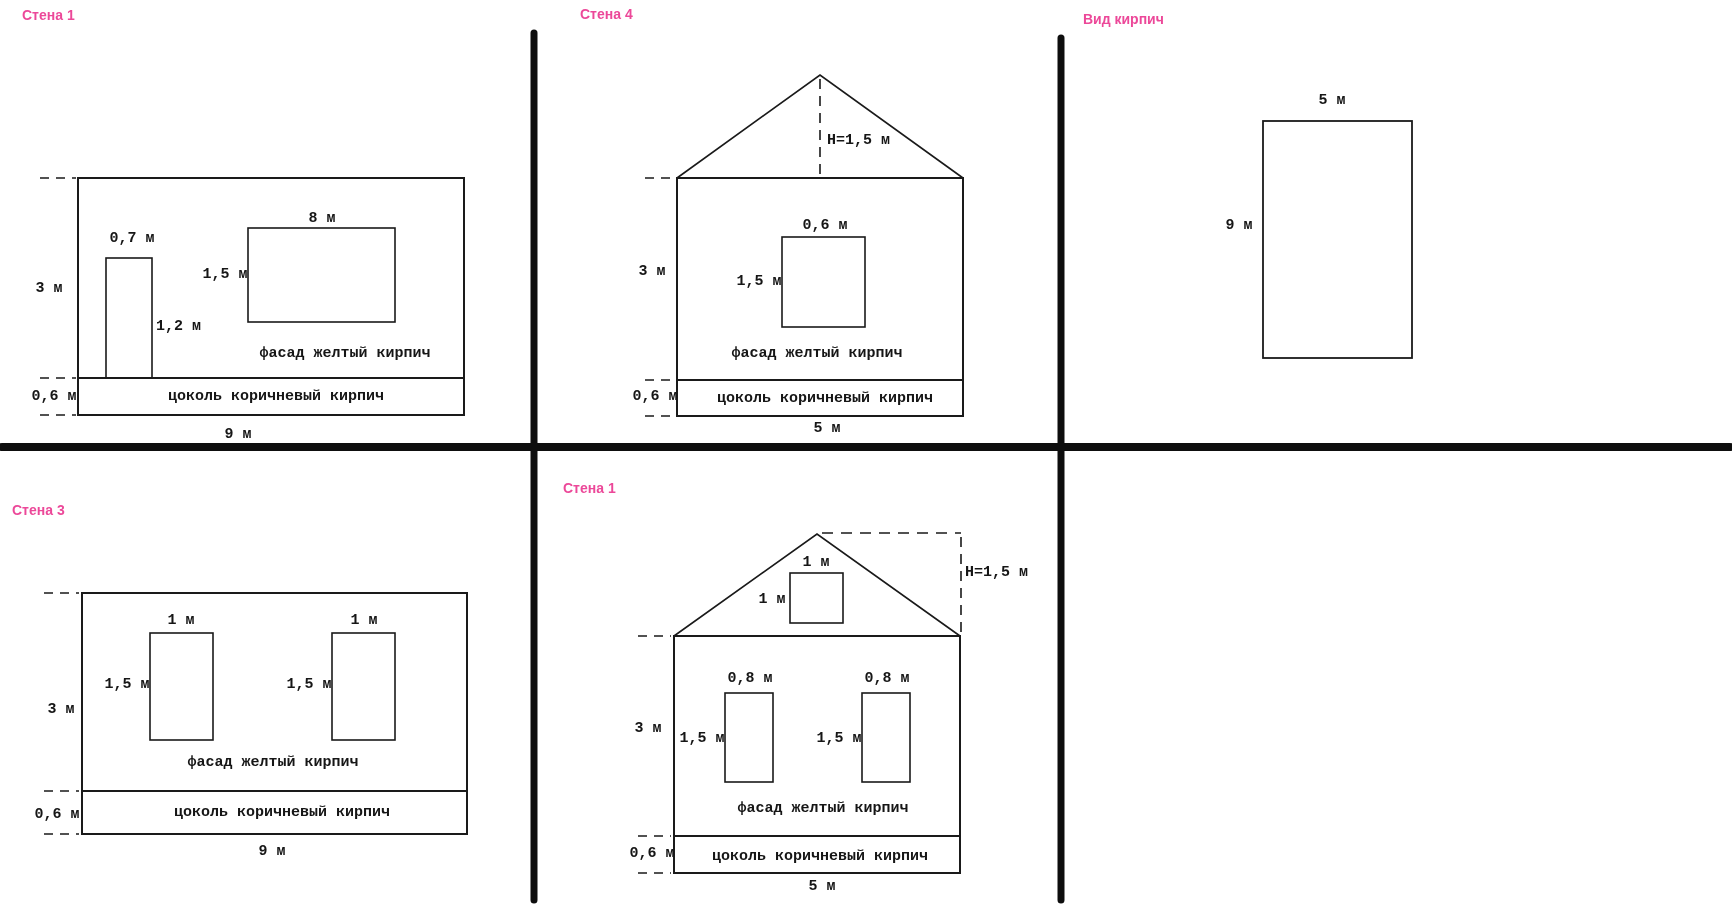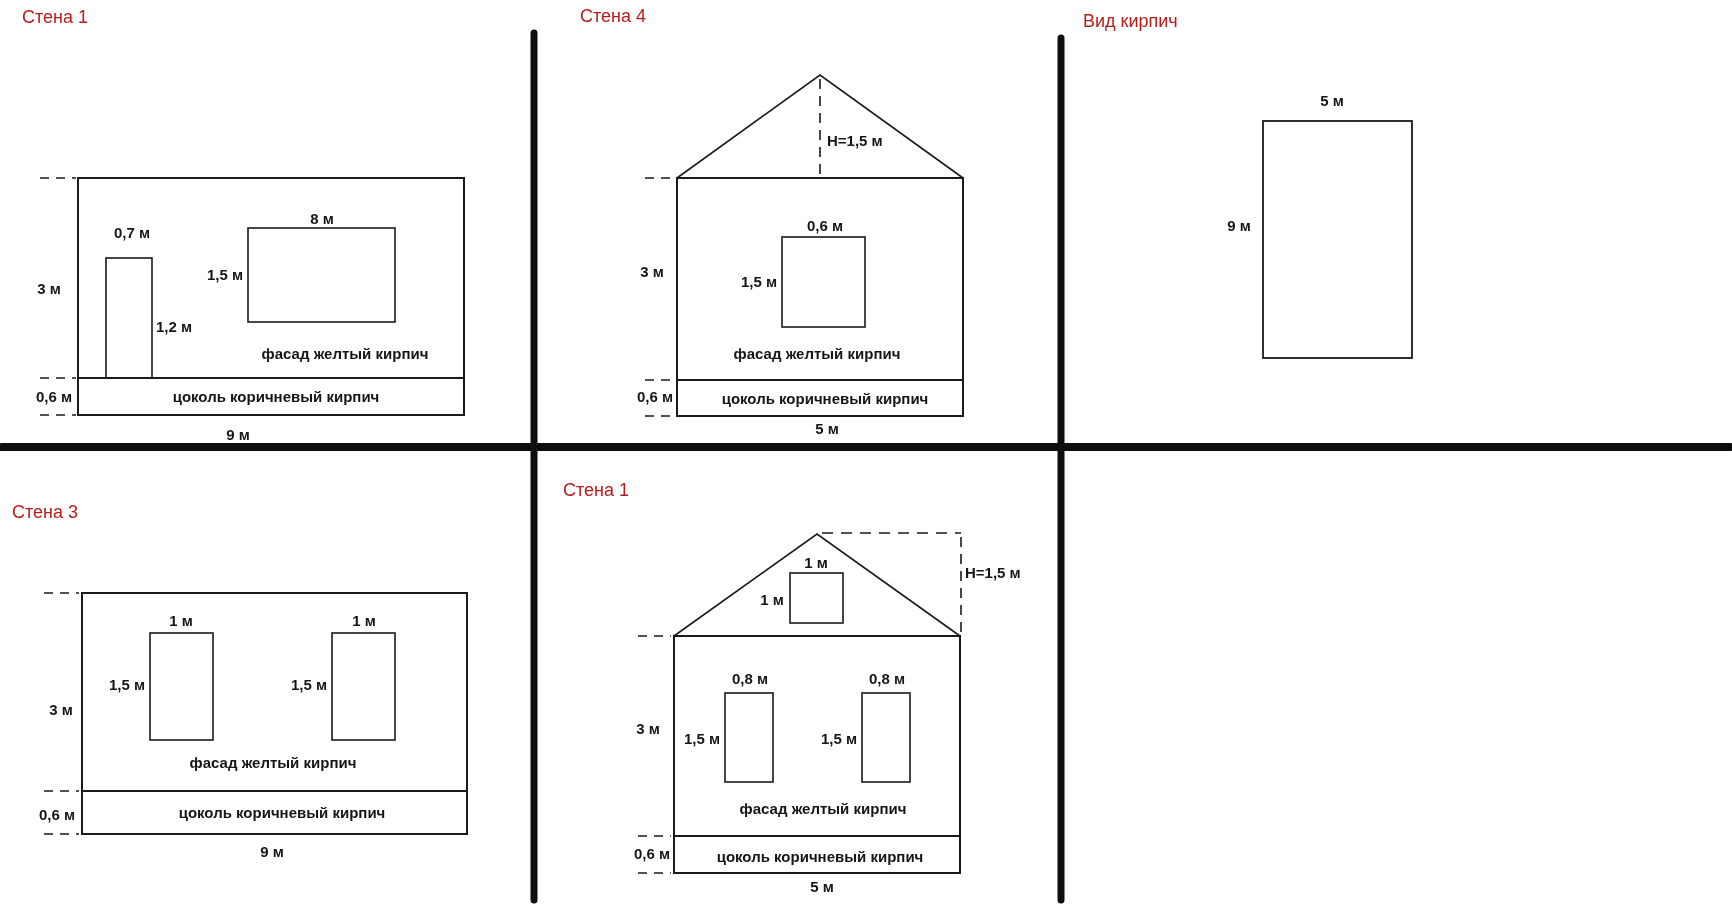--- a/index.html
+++ b/index.html
@@ -6,27 +6,27 @@
   #canvas{
     position:relative;
     width:1732px;height:906px;
     background:#ffffff;
     font-family:"Liberation Sans",sans-serif;
     overflow:hidden;
   }
   #linework{position:absolute;left:0;top:0;}
   .title{
     position:absolute;
-    font-weight:400;font-size:18px;color:#b91c1c;
+    font-weight:700;font-size:14px;color:#ec4899;
     white-space:nowrap;
   }
   .lbl{
     position:absolute;
     font-weight:700;font-size:15px;color:#161616;
-    width:60px;text-align:center;white-space:nowrap;
+    width:60px;text-align:center;white-space:nowrap;font-family:Liberation Mono, monospace;
   }
   .lbl-wide{width:220px;}
   .lbl-free{width:auto;text-align:left;}
 </style>
 </head>
 <body>
 
 <div id="canvas">
 
   <svg id="linework" width="1732" height="906" viewBox="0 0 1732 906" fill="none" stroke="#1a1a1a" stroke-width="2">
@@ -74,21 +74,21 @@
     <line x1="638" y1="836" x2="671" y2="836" stroke-width="1.6" stroke-dasharray="9 7"></line>
     <line x1="638" y1="873" x2="671" y2="873" stroke-width="1.6" stroke-dasharray="9 7"></line>
   </svg>
 
   <div class="title" style="left:22px;top:7px;">Стена 1</div>
   <div class="title" style="left:580px;top:6px;">Стена 4</div>
   <div class="title" style="left:1083px;top:11px;">Вид кирпич</div>
   <div class="title" style="left:12px;top:502px;">Стена 3</div>
   <div class="title" style="left:563px;top:480px;">Стена 1</div>
 
-  <div class="lbl" style="left:102px;top:224px;">0,7 м</div>
+  <div class="lbl" style="left:102px;top:230px;">0,7 м</div>
   <div class="lbl lbl-free" style="left:156px;top:318px;">1,2 м</div>
   <div class="lbl" style="left:292px;top:210px;">8 м</div>
   <div class="lbl" style="left:195px;top:266px;">1,5 м</div>
   <div class="lbl" style="left:19px;top:280px;">3 м</div>
   <div class="lbl" style="left:24px;top:388px;">0,6 м</div>
   <div class="lbl lbl-wide" style="left:235px;top:345px;">фасад желтый кирпич</div>
   <div class="lbl lbl-wide" style="left:166px;top:388px;">цоколь коричневый кирпич</div>
   <div class="lbl" style="left:208px;top:426px;">9 м</div>
 
   <div class="lbl lbl-free" style="left:827px;top:132px;">Н=1,5 м</div>

